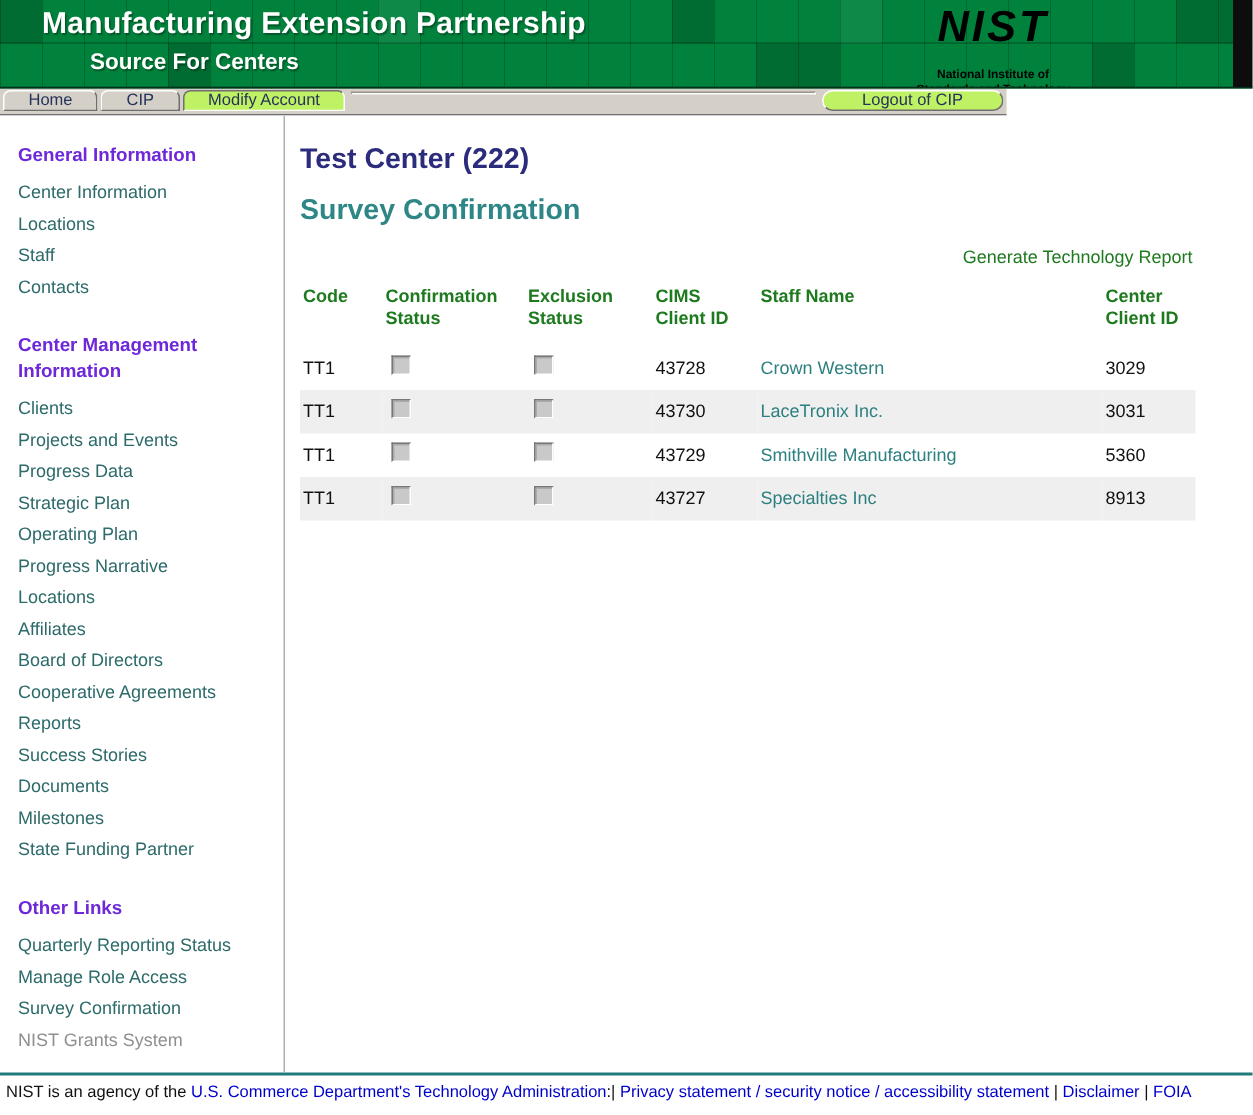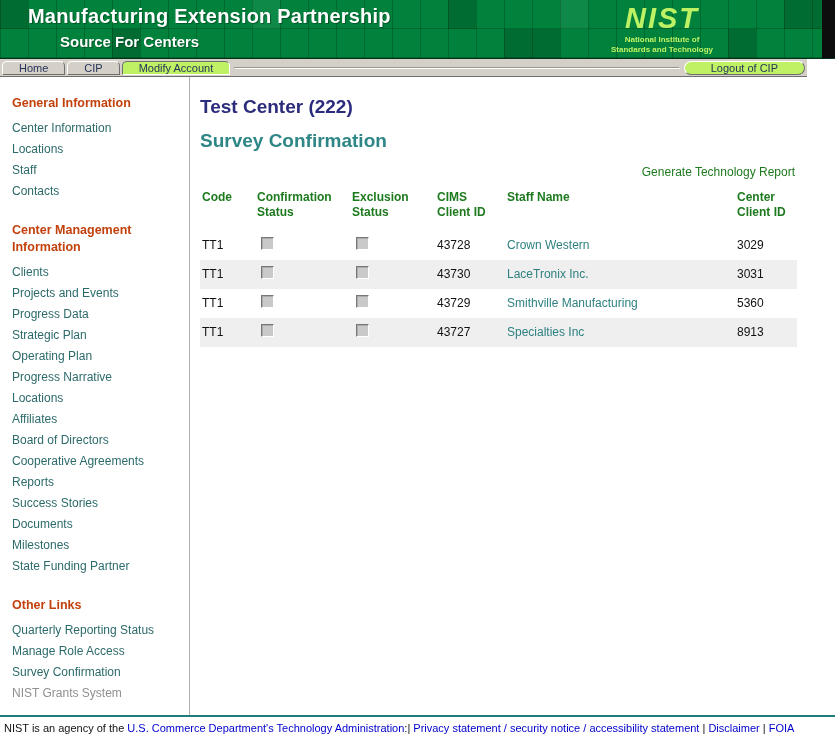--- a/index.html
+++ b/index.html
@@ -14,44 +14,44 @@
   .masthead { position:relative; height:59px; background:#00823c; overflow:hidden; border-bottom:1px solid #02331a; }
   .grid { position:absolute; inset:0;
     background-image:
       repeating-linear-gradient(90deg, rgba(0,45,18,0.30) 0 1px, transparent 1px 28px),
       repeating-linear-gradient(0deg, rgba(0,45,18,0.30) 0 1px, transparent 1px 29px);
   }
   .gb { position:absolute; background:rgba(0,0,0,0.17); }
   .gl { position:absolute; background:rgba(255,255,255,0.06); }
   .masthead-title { position:absolute; left:28px; top:5px; color:#fff; font-size:20px; font-weight:bold; letter-spacing:0.2px; text-shadow:1px 1px 1px rgba(0,0,0,0.35); }
   .masthead-sub { position:absolute; left:60px; top:33px; color:#fff; font-size:15px; font-weight:bold; text-shadow:1px 1px 1px rgba(0,0,0,0.35); }
-  .nist { position:absolute; right:98px; top:4px; width:150px; text-align:center; color:#bef264; }
+  .nist { position:absolute; right:98px; top:4px; width:150px; text-align:center; color:#000000; }
   .nist-word { font-size:29px; font-weight:bold; font-style:italic; letter-spacing:2px; line-height:1.0; }
-  .nist-cap { font-size:8px; font-weight:bold; line-height:1.3; margin-top:2px; }
+  .nist-cap { font-size:8px; font-weight:bold; line-height:1.3; margin-top:12px; }
   .black-strip { position:absolute; right:0; top:0; width:13px; height:59px; background:#0d0d0d; }
 
   
-  .tabbar { height:18px; width:807px; background:#d4d0c8; display:flex; align-items:center;
+  .tabbar { height:18px; width:671px; background:#d4d0c8; display:flex; align-items:flex-start;
     padding:1px 2px; border-bottom:1px solid #6f6f6f; }
   .tab-strip { display:flex; }
   .tab { font-size:11px; color:#26335a; padding:0 16px; margin-right:2px; background:#d4d0c8;
     border:1px solid; border-color:#ffffff #6f6f6f #6f6f6f #ffffff; border-radius:5px 5px 0 0;
     display:flex; align-items:center; justify-content:center; cursor:pointer; white-space:nowrap; }
   .tab-active { background:#bef264; border-color:#6f6f6f #ffffff #ffffff #6f6f6f; }
   .tab-spacer { flex:1; margin:1px 4px 1px 2px; background:#cdc9bd;
     border:1px solid; border-color:#9a968c #ffffff #ffffff #9a968c; }
   .logout { font-size:11px; color:#26335a; padding:0 26px; background:#bef264;
     border:1px solid; border-color:#ffffff #6f6f6f #6f6f6f #ffffff; border-radius:8px;
     display:flex; align-items:center; cursor:pointer; white-space:nowrap; }
 
   
   .content { display:flex; width:807px; height:638px; overflow:hidden; background:#fff; }
   .sidebar { width:192px; padding:18px 8px 0 12px; border-right:1px solid #a9b3a9; }
   .side-section { margin-bottom:20px; }
-  .side-heading { color:#c2410c; font-weight:bold; font-size:12.5px; line-height:1.3; margin-bottom:7px; }
+  .side-heading { color:#6d28d9; font-weight:bold; font-size:12.5px; line-height:1.3; margin-bottom:7px; }
   .side-item { color:#2d6a6a; font-size:12px; line-height:21px; cursor:pointer; white-space:nowrap; }
   .side-item-muted { color:#8f8f8f; cursor:default; }
 
   .main { flex:1; padding:19px 10px 0 10px; }
   .center-title { color:#2c2c7c; font-size:19px; font-weight:bold; margin:0; line-height:1.2; }
   .page-title { color:#2e8686; font-size:19px; font-weight:bold; margin:11px 0 0 0; line-height:1.2; }
   .report-row { text-align:right; margin:9px 2px 10px 0; }
   .report-link { color:#1e7a1e; font-size:12px; cursor:pointer; text-decoration:none; }
 
   table { border-collapse:collapse; width:597px; table-layout:fixed; font-size:12px; margin-top:4px; }

